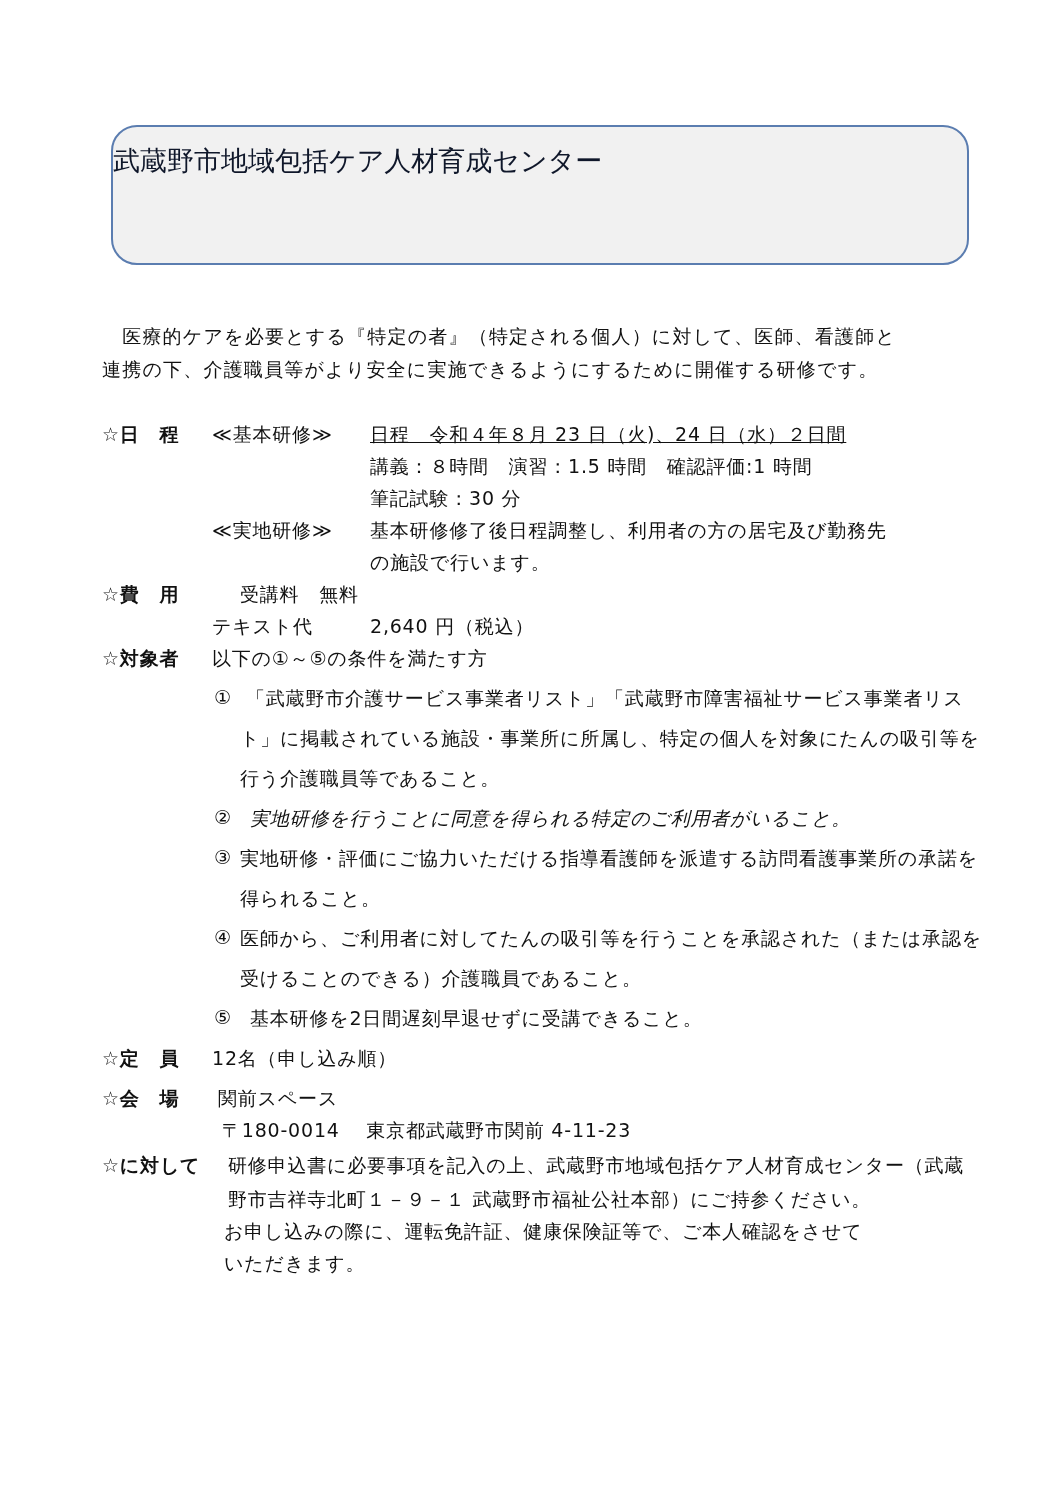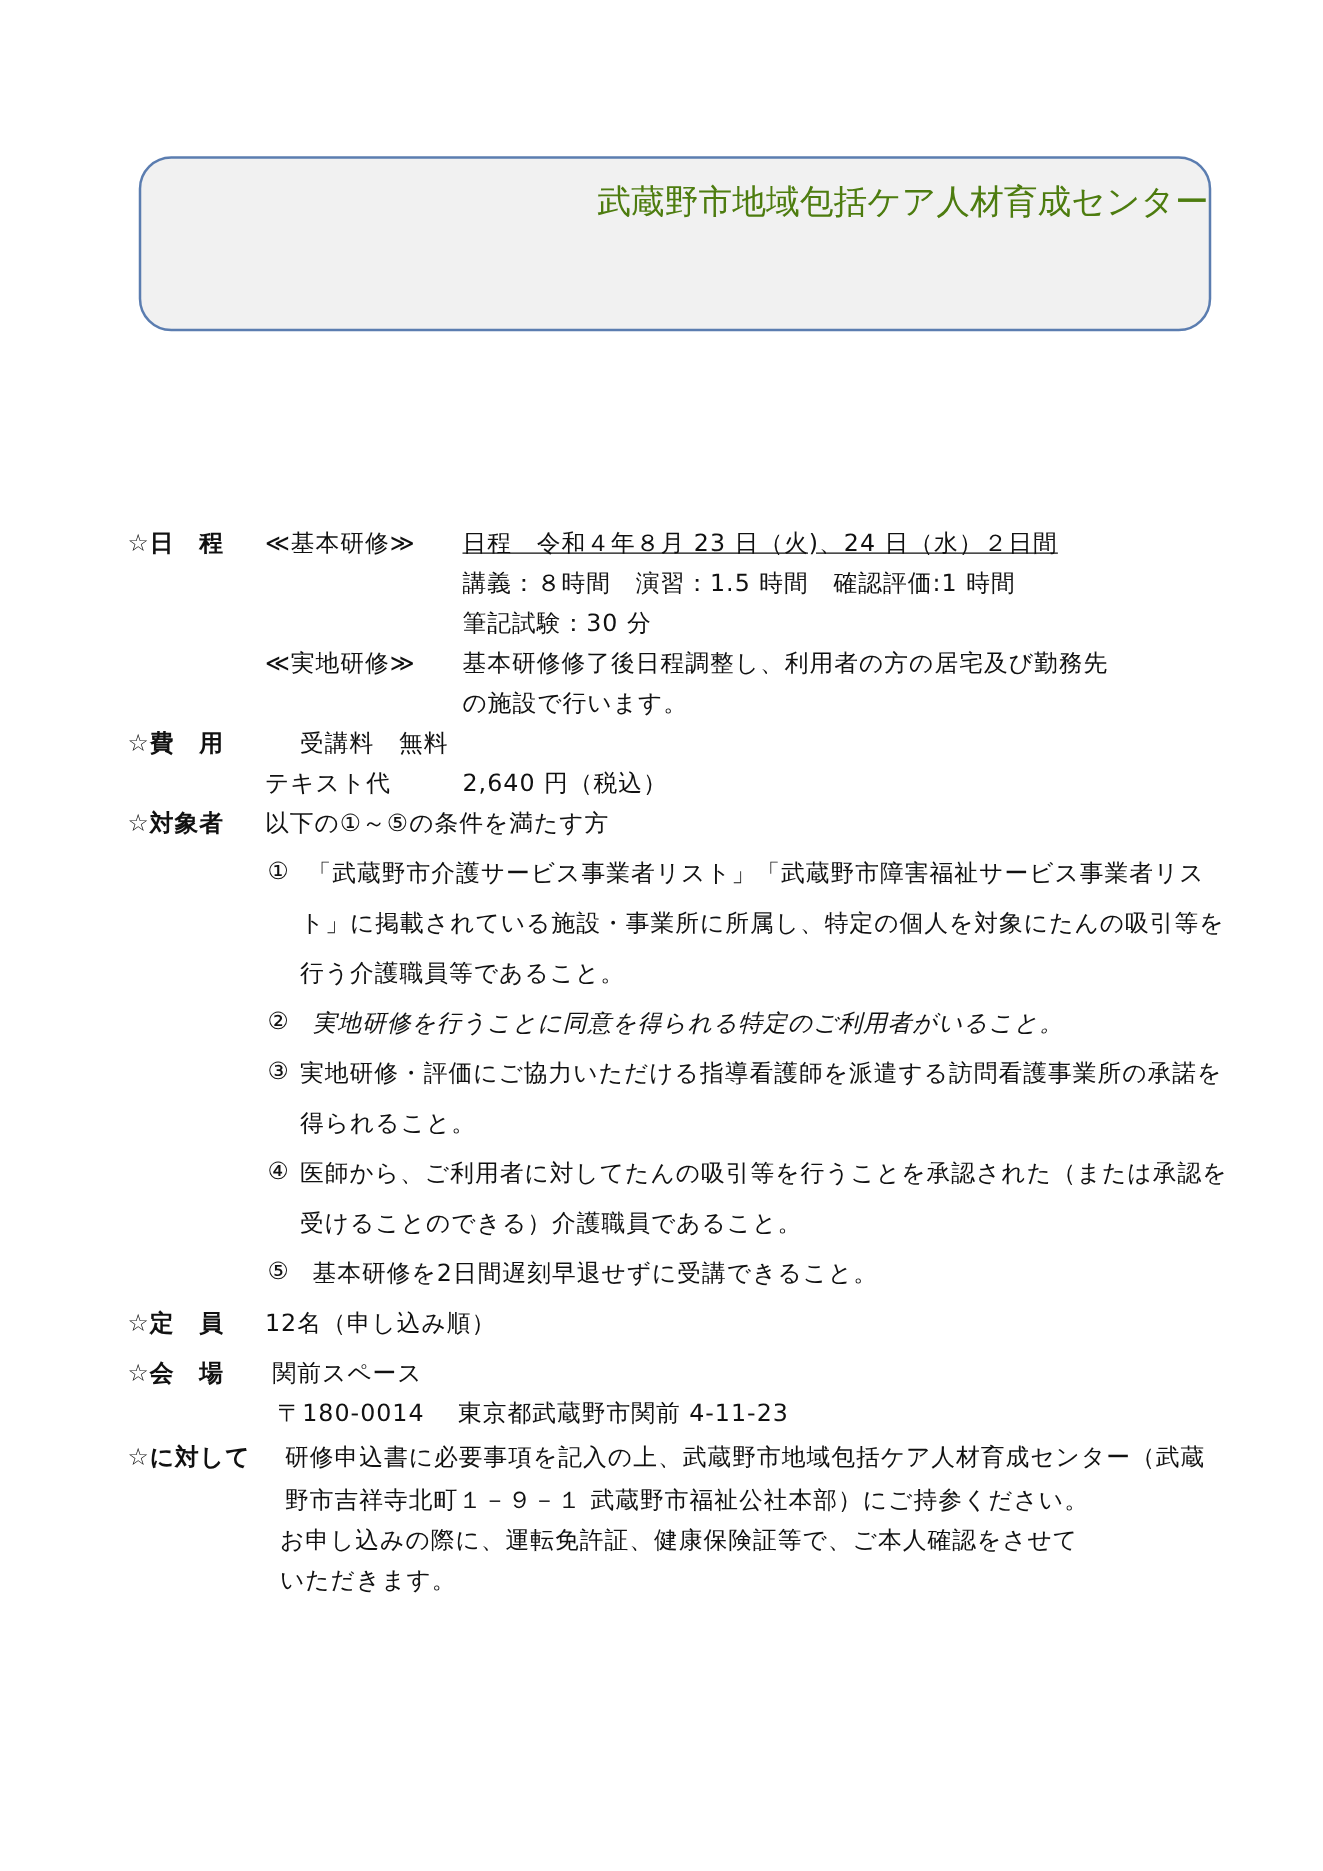--- a/index.html
+++ b/index.html
@@ -7,40 +7,42 @@
       width: 1058px; height: 1497px; position: relative; overflow: hidden;
       font-family: "DejaVu Sans", "Liberation Sans", sans-serif;
       color: #111111;
     }
     .title-box {
       position: absolute; left: 111px; top: 125px; width: 858px; height: 140px;
       background: #f1f1f1; border: 2px solid #5b7db0; border-radius: 26px;
       box-sizing: border-box;
     }
     .title-line {
-      position: absolute; left: 0; right: 0; text-align: right;
-      font-size: 27px; color: #4d7c0f; letter-spacing: 0px;
+      position: absolute; left: 0; right: 0; text-align: left;
+      font-size: 27px; color: #0f172a; letter-spacing: 0px;
     }
     .t1 { top: 16px; }
     .t2 { top: 76px; font-size: 28px; }
     .intro {
       position: absolute; left: 102px; top: 320px; width: 860px;
       font-size: 19px; line-height: 33px; letter-spacing: 1.2px;
     }
     .abs { position: absolute; font-size: 19px; white-space: nowrap; letter-spacing: 0.8px; }
     .label { font-weight: bold; }
   </style>
 </head>
 <body>
 
 <div class="title-box">
   <div class="title-line t1">武蔵野市地域包括ケア人材育成センター</div>
 </div>
 
 <div class="intro">
+  <div>　医療的ケアを必要とする『特定の者』（特定される個人）に対して、医師、看護師と</div>
+  <div>連携の下、介護職員等がより安全に実施できるようにするために開催する研修です。</div>
 </div>
 
 <div class="abs label" style="left:102px; top:422px;">☆日　程</div>
 <div class="abs" style="left:212px; top:422px;">≪基本研修≫</div>
 <div class="abs" style="left:370px; top:422px;text-decoration:underline;">日程　令和４年８月 23 日（火)、24 日（水）２日間</div>
 <div class="abs" style="left:370px; top:454px;">講義：８時間　演習：1.5 時間　確認評価:1 時間</div>
 <div class="abs" style="left:370px; top:486px;">筆記試験：30 分</div>
 <div class="abs" style="left:212px; top:518px;">≪実地研修≫</div>
 <div class="abs" style="left:370px; top:518px;">基本研修修了後日程調整し、利用者の方の居宅及び勤務先</div>
 <div class="abs" style="left:370px; top:550px;">の施設で行います。</div>

